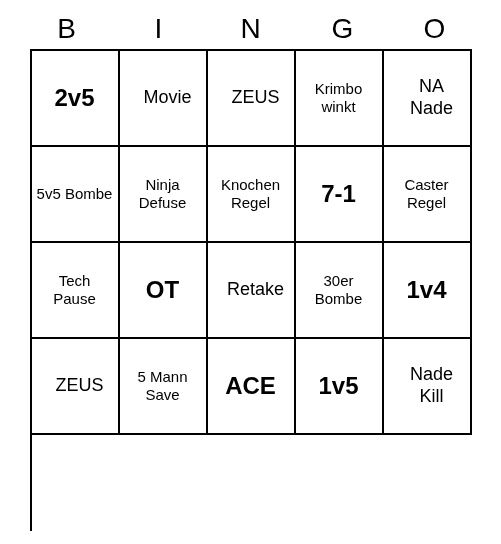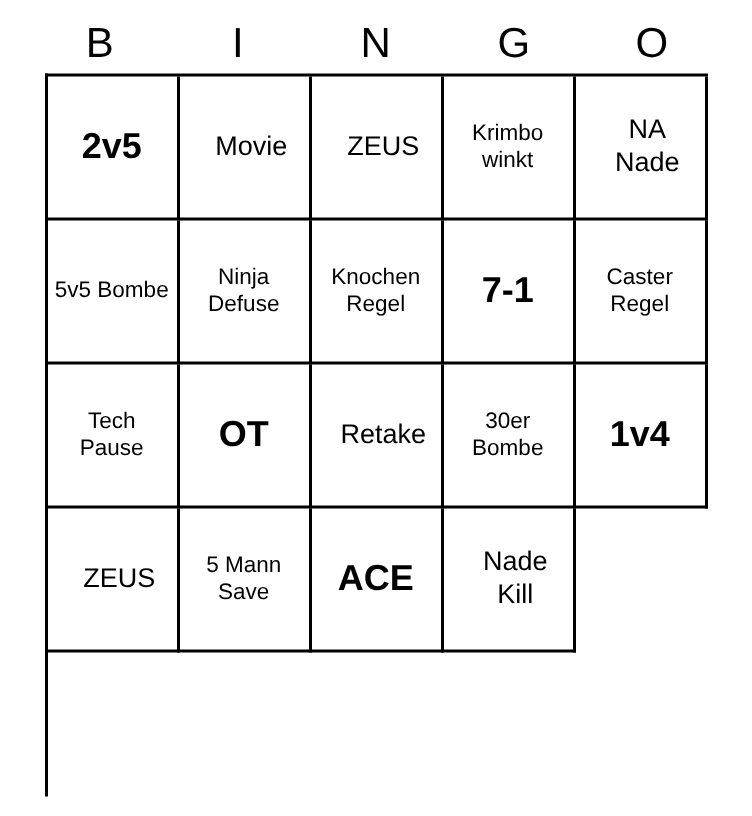--- a/index.html
+++ b/index.html
@@ -95,15 +95,16 @@
       <div class="bingo-cell large-text">7-1</div>
       <div class="bingo-cell">Caster Regel</div>
       <div class="bingo-cell">Tech Pause</div>
       <div class="bingo-cell large-text">OT</div>
       <div class="bingo-cell medium-text">Retake</div>
       <div class="bingo-cell">30er Bombe</div>
       <div class="bingo-cell large-text">1v4</div>
       <div class="bingo-cell medium-text">ZEUS</div>
       <div class="bingo-cell">5 Mann Save</div>
       <div class="bingo-cell large-text">ACE</div>
+      <div class="bingo-cell large-text">1v5</div>
       <div class="bingo-cell medium-text">Nade Kill</div>
     </div>
 </div>
 
 </body></html>

